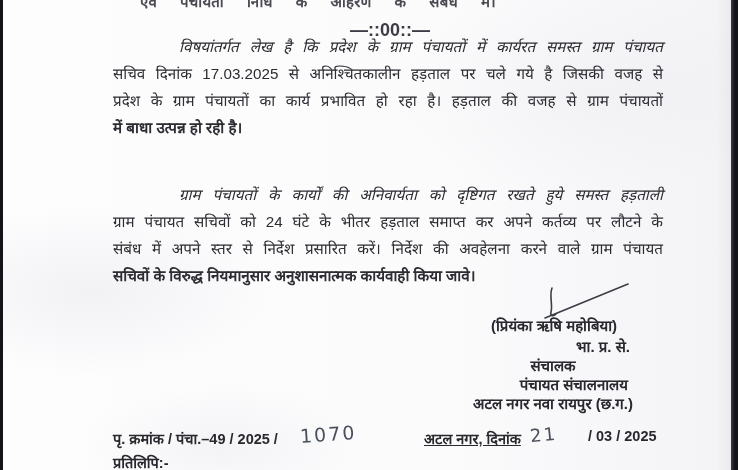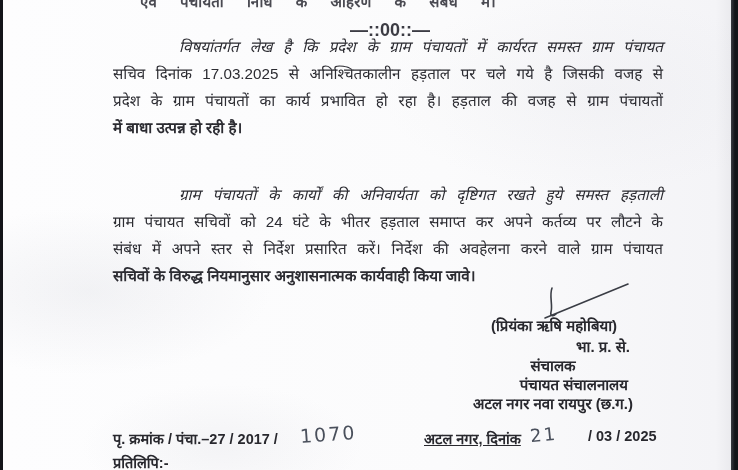--- a/index.html
+++ b/index.html
@@ -92,21 +92,21 @@
       <path d="M 30 38 L 113 4" fill="none" stroke="#3a3d45" stroke-width="1.6" stroke-linecap="round"></path>
     </svg>
   </div>
 
   <div class="sig-text sig-name">(प्रियंका ऋषि महोबिया)</div>
   <div class="sig-text sig-service">भा. प्र. से.</div>
   <div class="sig-text sig-designation">संचालक</div>
   <div class="sig-text sig-office">पंचायत संचालनालय</div>
   <div class="sig-text sig-location">अटल नगर नवा रायपुर (छ.ग.)</div>
 
-  <div class="footer-text ref-prefix">पृ. क्रमांक / पंचा.–27 / 2017 /</div>
+  <div class="footer-text ref-prefix">पृ. क्रमांक / पंचा.–49 / 2025 /</div>
   <div class="handwritten hw-ref">1070</div>
 
   <div class="footer-text place-date">अटल नगर, दिनांक</div>
   <div class="handwritten hw-day">21</div>
   <div class="footer-text date-suffix">/ 03 / 2025</div>
 
   <div class="footer-text copy-label">प्रतिलिपि:-</div>
 
 </div>
 

